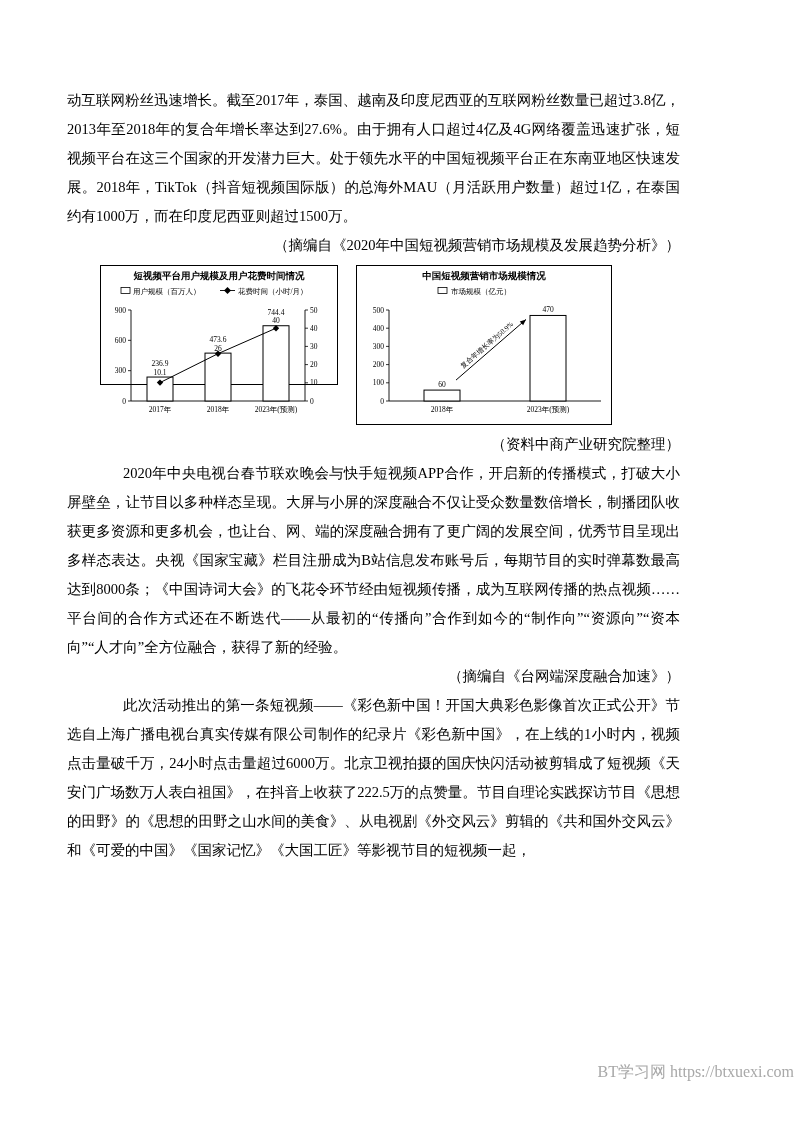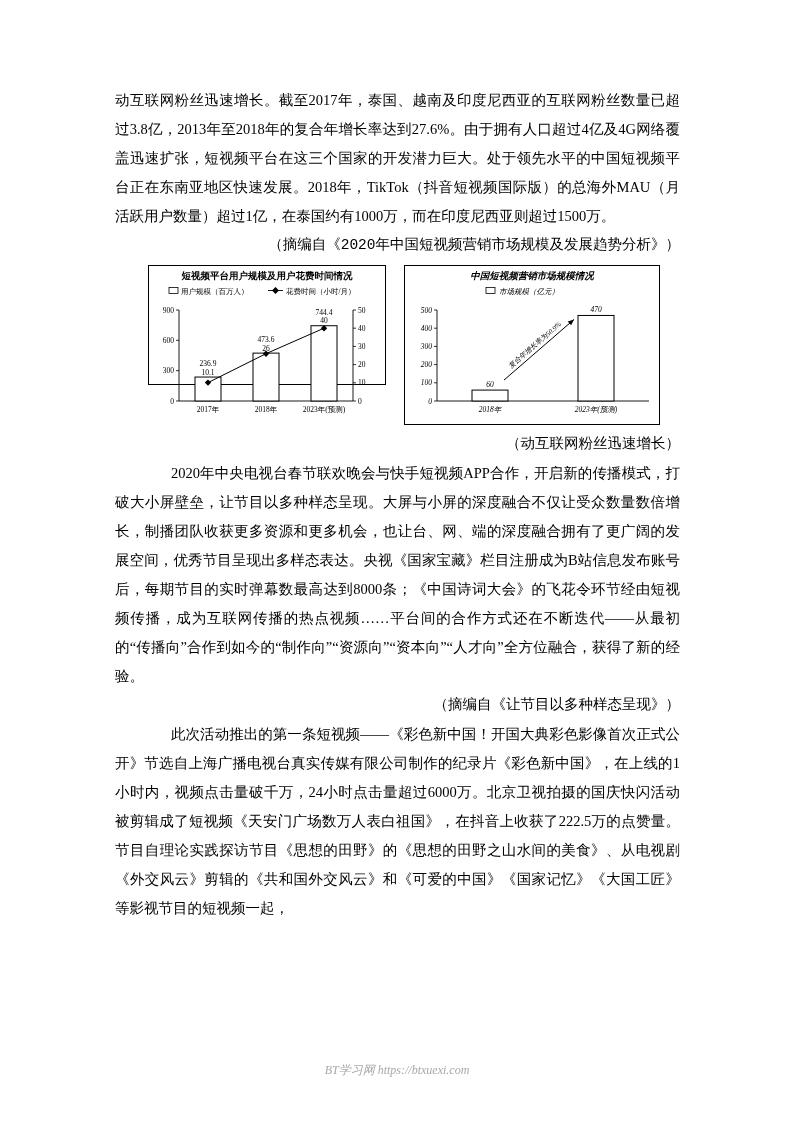--- a/index.html
+++ b/index.html
@@ -1,59 +1,58 @@
 <!DOCTYPE html>
 <html><head>
 <meta charset="utf-8">
 <style>
   html,body{margin:0;padding:0;background:#ffffff;}
   .page{
     position:relative;
     width:794px;height:1122px;
     background:#fff;
     box-sizing:border-box;
-    padding:86px 114px 0 115px;
+    padding:86px 114px 0 67px;
     font-family:"Liberation Serif","DejaVu Serif",serif;
     color:#000;
     overflow:hidden;
   }
   p{
     margin:0;
     font-size:14.5px;
     line-height:29px;
     text-align:justify;
     word-break:break-all;
   }
   .no-indent{text-indent:0;}
-  .cite{text-align:right;font-family:Liberation Mono, monospace;}
+  .cite{text-align:right;}
   .mlabel{text-indent:28px;}
   .para{text-indent:56px;}
   .charts-row{
     display:flex;
     gap:18px;
     margin:5px 0 5px 33px;
     align-items:flex-start;
   }
   .chart-box{
     border:1px solid #000;
     background:#fff;
     box-sizing:border-box;
   }
   .chart-box svg text{font-family:"Liberation Serif","DejaVu Serif",serif;fill:#000;}
   #chart1{width:238px;height:120px;}
-  #chart2{width:256px;height:160px;font-style:italic;}
+  #chart2{width:256px;height:160px;}
   .footer{
     position:absolute;
     left:0;right:0;
     top:1062px;
-    text-align:center;
+    text-align:right;
     color:#a8a8a8;
-    font-size:12px;
+    font-size:16px;
     font-family:"Liberation Serif","DejaVu Serif",serif;
-    font-style:italic;
   }
   .footer a{color:#a8a8a8;text-decoration:none;}
 </style>
 </head>
 <body>
 
 <div class="page">
 
   <p class="no-indent">动互联网粉丝迅速增长。截至2017年，泰国、越南及印度尼西亚的互联网粉丝数量已超过3.8亿，2013年至2018年的复合年增长率达到27.6%。由于拥有人口超过4亿及4G网络覆盖迅速扩张，短视频平台在这三个国家的开发潜力巨大。处于领先水平的中国短视频平台正在东南亚地区快速发展。2018年，TikTok（抖音短视频国际版）的总海外MAU（月活跃用户数量）超过1亿，在泰国约有1000万，而在印度尼西亚则超过1500万。</p>
   <p class="cite">（摘编自《2020年中国短视频营销市场规模及发展趋势分析》）</p>
@@ -126,23 +125,23 @@
           <text x="85" y="146" text-anchor="middle" font-size="7.5">2018年</text>
           <rect x="173" y="49.46000000000001" width="36" height="85.53999999999999" fill="#fff" stroke="#000" stroke-width="1"></rect>
           <text x="191" y="45.96000000000001" text-anchor="middle" font-size="7.5">470</text>
           <text x="191" y="146" text-anchor="middle" font-size="7.5">2023年(预测)</text>
           <line x1="99" y1="114.08" x2="169" y2="53.46000000000001" stroke="#000" stroke-width="1"></line>
           <polygon points="169,53.46000000000001 166.16644031662736,59.35329615077719 162.76229829171973,55.422416214394254" fill="#000"></polygon>
           <text x="134" y="79.77000000000001" text-anchor="middle" font-size="7" transform="rotate(-40.89256290745634 134 83.77000000000001)">复合年增长率为50.9%</text>
         </svg></div>
   </div>
 
-  <p class="cite">（动互联网粉丝迅速增长）</p>
+  <p class="cite">（资料中商产业研究院整理）</p>
   <p class="para">2020年中央电视台春节联欢晚会与快手短视频APP合作，开启新的传播模式，打破大小屏壁垒，让节目以多种样态呈现。大屏与小屏的深度融合不仅让受众数量数倍增长，制播团队收获更多资源和更多机会，也让台、网、端的深度融合拥有了更广阔的发展空间，优秀节目呈现出多样态表达。央视《国家宝藏》栏目注册成为B站信息发布账号后，每期节目的实时弹幕数最高达到8000条；《中国诗词大会》的飞花令环节经由短视频传播，成为互联网传播的热点视频……平台间的合作方式还在不断迭代——从最初的“传播向”合作到如今的“制作向”“资源向”“资本向”“人才向”全方位融合，获得了新的经验。</p>
-  <p class="cite">（摘编自《让节目以多种样态呈现》）</p>
+  <p class="cite">（摘编自《台网端深度融合加速》）</p>
   <p class="para">此次活动推出的第一条短视频——《彩色新中国！开国大典彩色影像首次正式公开》节选自上海广播电视台真实传媒有限公司制作的纪录片《彩色新中国》，在上线的1小时内，视频点击量破千万，24小时点击量超过6000万。北京卫视拍摄的国庆快闪活动被剪辑成了短视频《天安门广场数万人表白祖国》，在抖音上收获了222.5万的点赞量。节目自理论实践探访节目《思想的田野》的《思想的田野之山水间的美食》、从电视剧《外交风云》剪辑的《共和国外交风云》和《可爱的中国》《国家记忆》《大国工匠》等影视节目的短视频一起，</p>
 
   <div class="footer">
     <span>BT学习网</span>
     <a href="#">https://btxuexi.com</a>
   </div>
 
 </div>
 
 </body></html>

